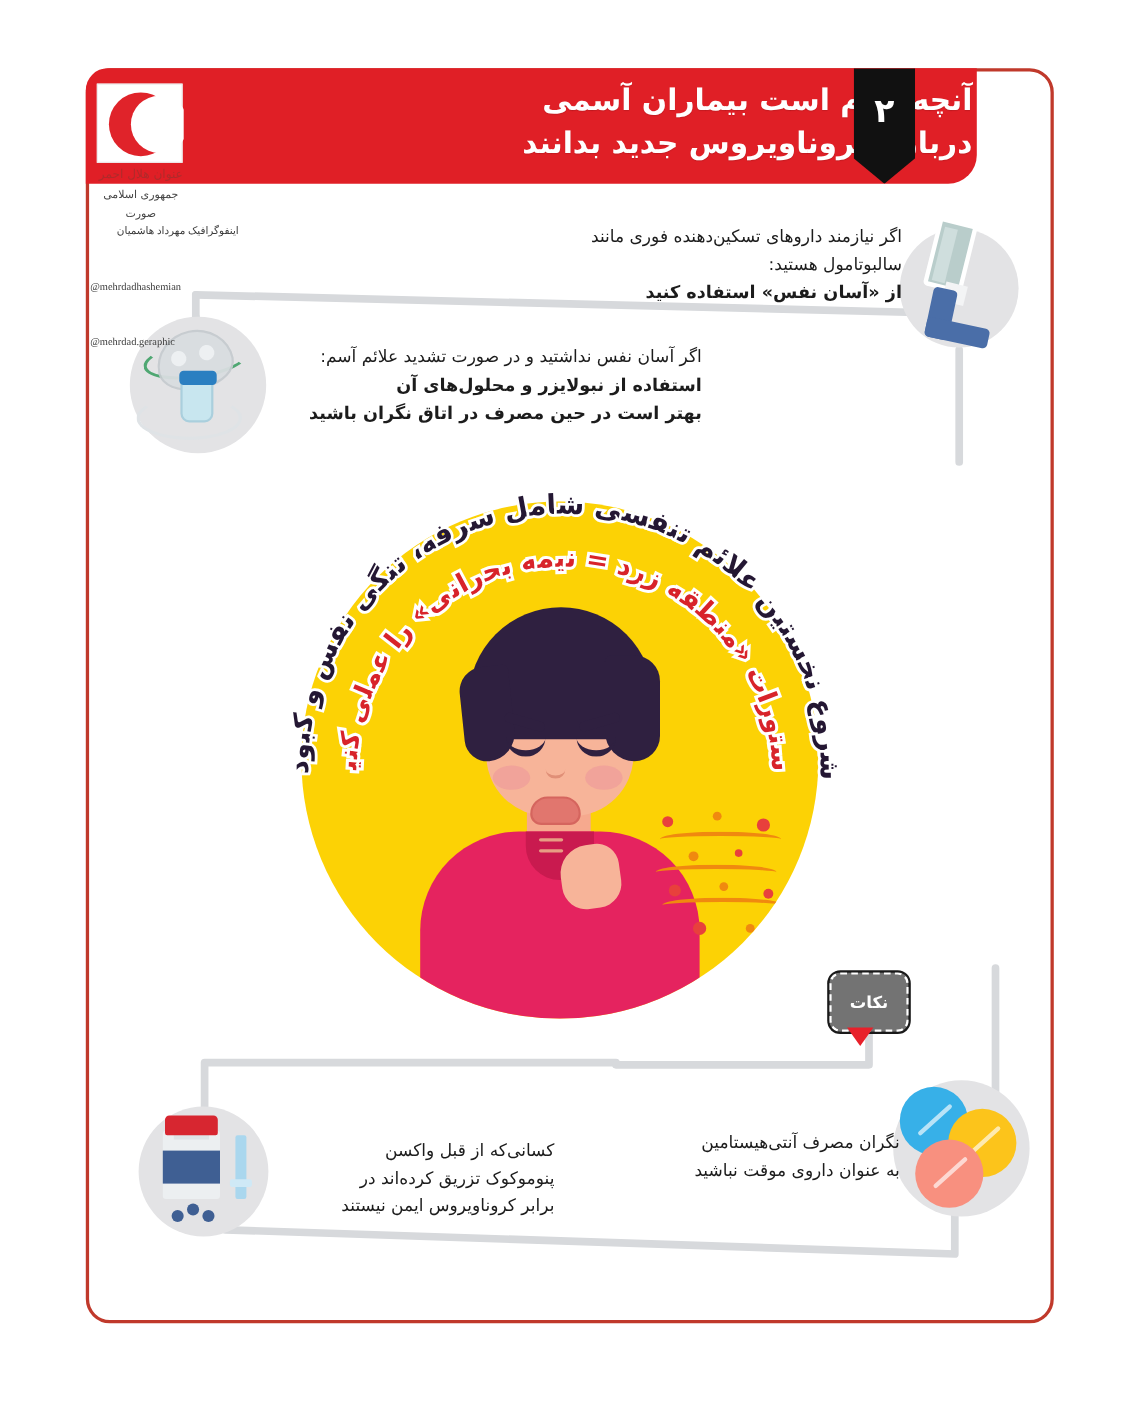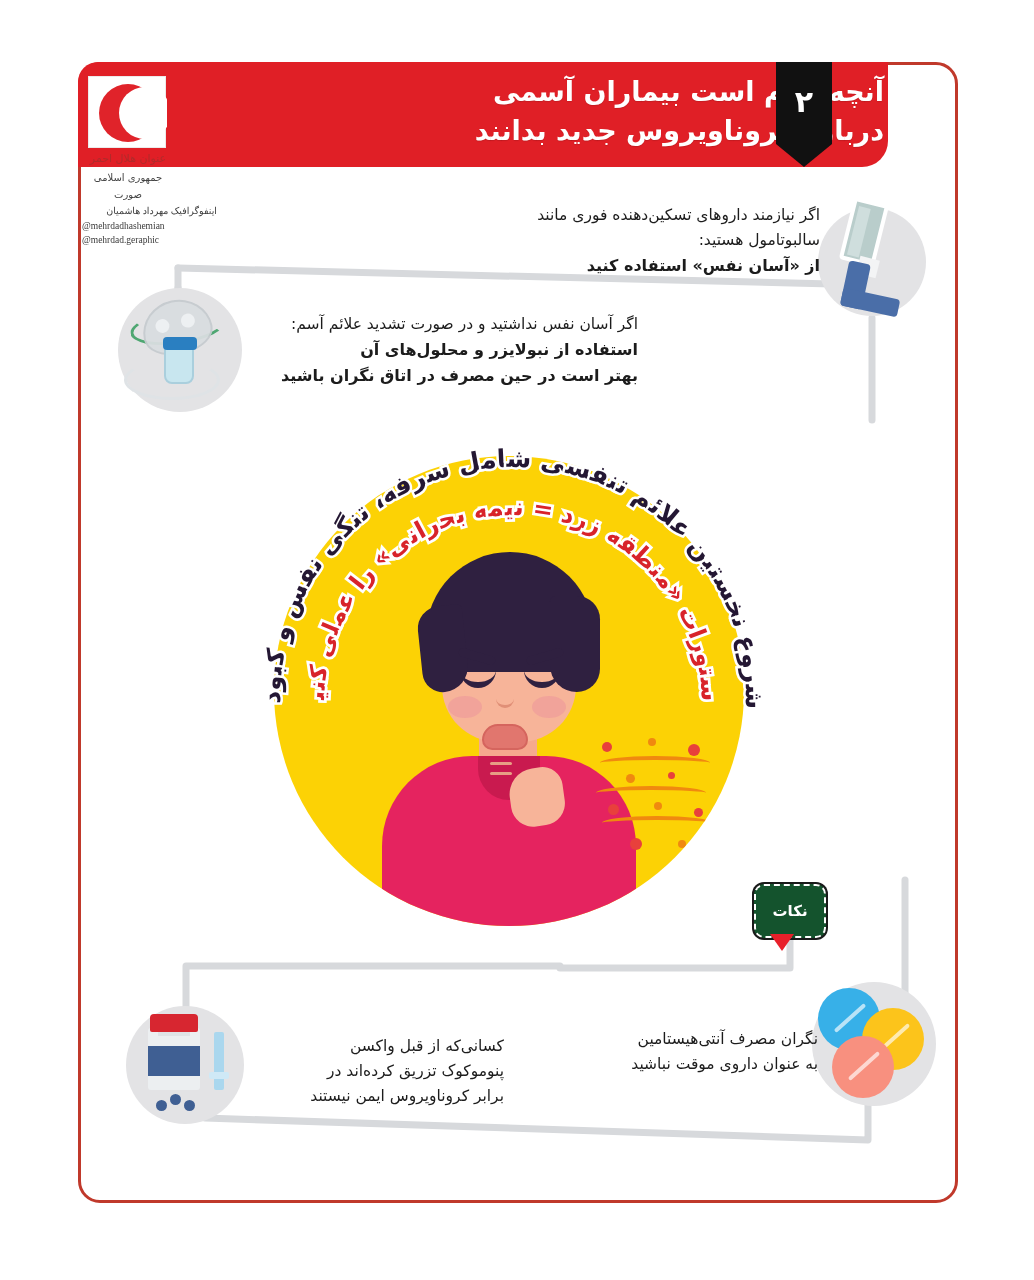--- a/index.html
+++ b/index.html
@@ -110,21 +110,21 @@
     left: 82px; top: 204px;
     width: 135px;
     text-align: right;
     direction: rtl;
     font-size: 9.5px;
     color: #3a3a3a;
     line-height: 1.55;
     z-index: 8;
     font-family: Liberation Serif, serif;
   }
-  .credits .handle { direction: ltr; text-align: left; font-size: 9.5px; }
+  .credits .handle { direction: ltr; text-align: left; font-size: 9.5px; margin-top: 36px; }
   
   .connectors { position: absolute; left:0; top:0; width: 1034px; height: 1280px; z-index: 2; }
   
   .badge {
     position: absolute;
     border-radius: 50%;
     background: #e3e3e5;
     z-index: 4;
     overflow: visible;
   }
@@ -309,21 +309,21 @@
   }
   .arc-inner-text{
     font-family:"DejaVu Sans","Liberation Sans",sans-serif;
     font-size:24px; font-weight:bold; fill:#d8232a;
     stroke:#ffffff; stroke-width:5.5px; paint-order: stroke fill;
     direction: rtl;
   }
   
   .notes-bubble{
     position:absolute; left:754px; top:884px; width:72px; height:54px;
-    background:#14532d; border-radius:10px; z-index:6;
+    background:#737373; border-radius:10px; z-index:6;
     border:2px dashed #ffffff;
     box-shadow: 0 0 0 2px #1a1a1a;
   }
   .notes-bubble .tail{
     position:absolute; left:14px; bottom:-15px; width:0;height:0;
     border-left:12px solid transparent; border-right:12px solid transparent;
     border-top:17px solid #e8202a;
   }
   .notes-bubble .lbl{
     display:block; text-align:center; color:#ffffff;

